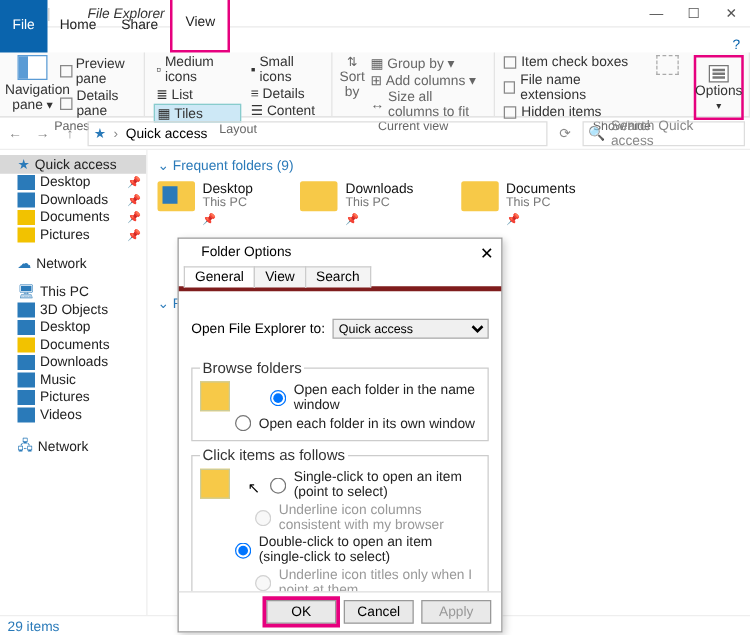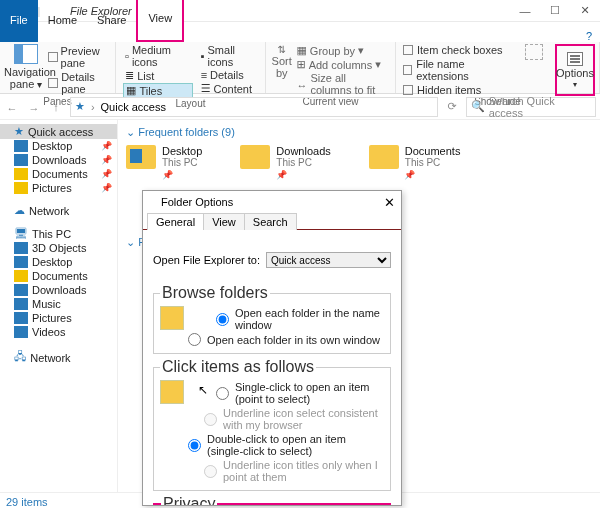--- a/index.html
+++ b/index.html
@@ -55,29 +55,29 @@
   .folder .fic.blue:before { content:""; position:absolute; left:4px; top:4px; width:12px; height:14px; background:#2a7ab9; }
   .folder .ftxt .n { color:#111; }
   .folder .ftxt .s { color:#777; font-size:10px; }
   .folder .ftxt .p { color:#888; font-size:9px; margin-top:2px; }
   .status { height:16px; border-top:1px solid #eee; padding:0 6px; color:#2a7ab9; font-size:10px; display:flex; align-items:flex-end; }
 
   
   .dialog { position:absolute; left:142px; top:190px; width:260px; height:316px; background:#fff; border:1px solid #999; box-shadow:2px 2px 6px rgba(0,0,0,.2); display:flex; flex-direction:column; }
   .dialog .dtitle { height:22px; display:flex; align-items:center; padding:0 6px;margin-left:12px; }
   .dialog .dtitle .x { margin-left:auto; font-size:13px; }
-  .dialog .dtabs { display:flex; border-bottom:1px solid #7f1d1d; padding:0 4px; }
+  .dialog .dtabs { display:flex; border-bottom:4px solid #7f1d1d; padding:0 4px; }
   .dialog .dtab { padding:2px 8px; border:1px solid #ccc; border-bottom:none; background:#fff; margin-right:-1px; margin-bottom:-1px; }
   .dialog .dtab:not(.act) { background:#f4f4f4; }
   .dialog .dbody { flex:1; padding:6px 10px; overflow:hidden; }
   .dialog .row { display:flex; align-items:center; gap:6px; margin:16px 0; }
   .dialog select { flex:1; height:16px; font-size:10px; border:1px solid #aaa; background:#f0f0f0; }
   .dialog fieldset { border:1px solid #ccc; padding:4px 6px 6px; margin:4px 0; }
   .dialog fieldset.hl { border:2px solid #e6007e; }
-  .dialog legend { font-size:16px; color:#333; padding:0 2px;margin-top:26px; }
+  .dialog legend { font-size:12px; color:#333; padding:0 2px;margin-top:26px; }
   .dialog .opt { display:flex; gap:6px; align-items:center; font-size:10px; color:#222; padding:1px 0 1px 28px; }
   .dialog .opt.dis { color:#999; }
   .dialog .bicon { width:24px; height:24px; background:#f7c948; border:1px solid #cc9; float:left; margin-right:4px; }
   .dialog .btnrow { display:flex; justify-content:flex-end; gap:6px; padding:6px 8px; }
   .dialog button { min-width:56px; height:19px; font-size:11px; border:1px solid #999; background:#e9e9e9; }
   .dialog button.hl { outline:3px solid #e6007e; }
   .dialog button.dis { color:#999; }
   .cursor { position:absolute; left:198px; top:383px; font-size:12px; color:#000; pointer-events:none; }
 </style>
 </head>
@@ -350,33 +350,38 @@
     </fieldset>
     <fieldset>
       <legend>Click items as follows</legend>
       <div class="bicon"></div>
       <div class="opt">
           <input type="radio" style="">
           <span>Single-click to open an item (point to select)</span>
         </div>
       <div class="opt dis" style="padding-left:44px">
           <input type="radio" disabled="" style="">
-          <span>Underline icon select consistent with my browser</span>
+          <span>Underline icon columns consistent with my browser</span>
         </div>
       <div class="opt">
           <input type="radio" checked="" style="">
           <span>Double-click to open an item (single-click to select)</span>
         </div>
       <div class="opt dis" style="padding-left:44px">
           <input type="radio" disabled="" style="">
           <span>Underline icon titles only when I point at them</span>
         </div>
     </fieldset>
     <fieldset class="hl">
       <legend>Privacy</legend>
       <div class="bicon"></div>
       <div class="opt"></div>
 
     </fieldset>
 
   </div>
+  <div class="btnrow" style="border-top:1px solid #ddd">
+    <button class="hl">OK</button>
+    <button>Cancel</button>
+    <button class="dis">Apply</button>
+  </div>
 </div>
 <div class="cursor">↖</div>
 
 </body></html>

